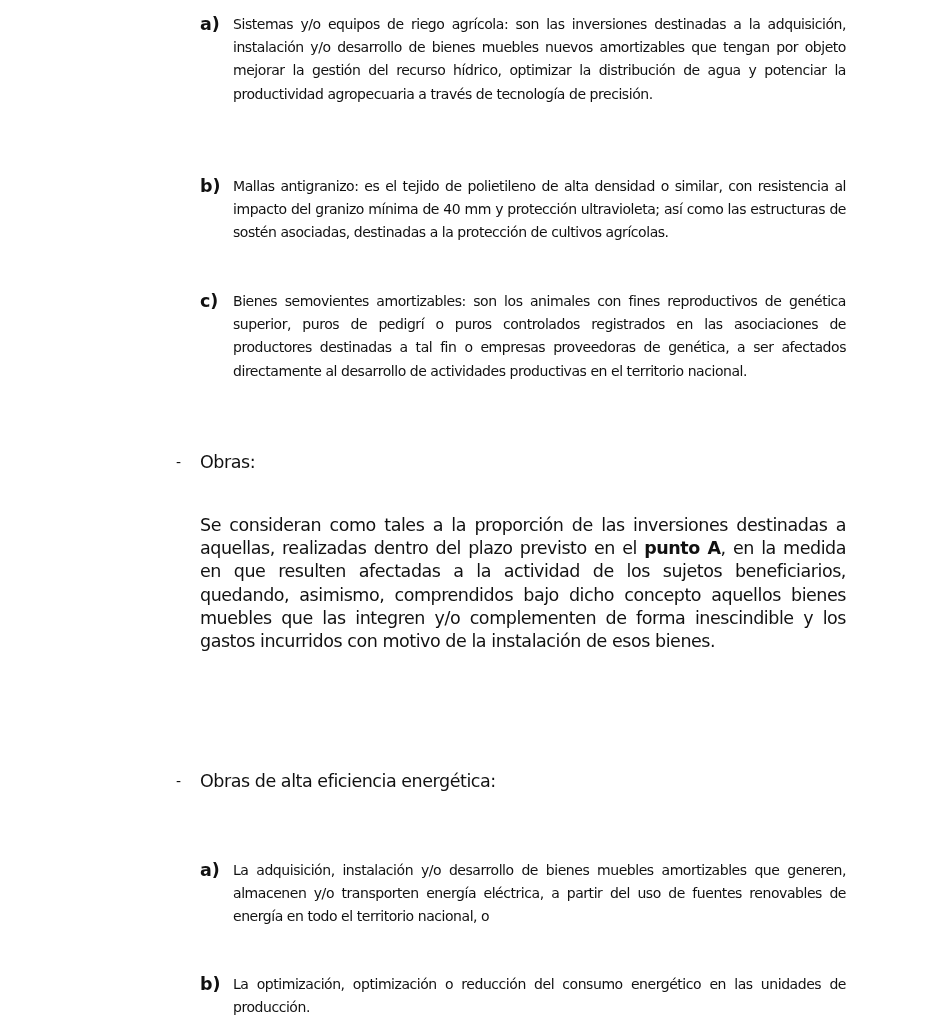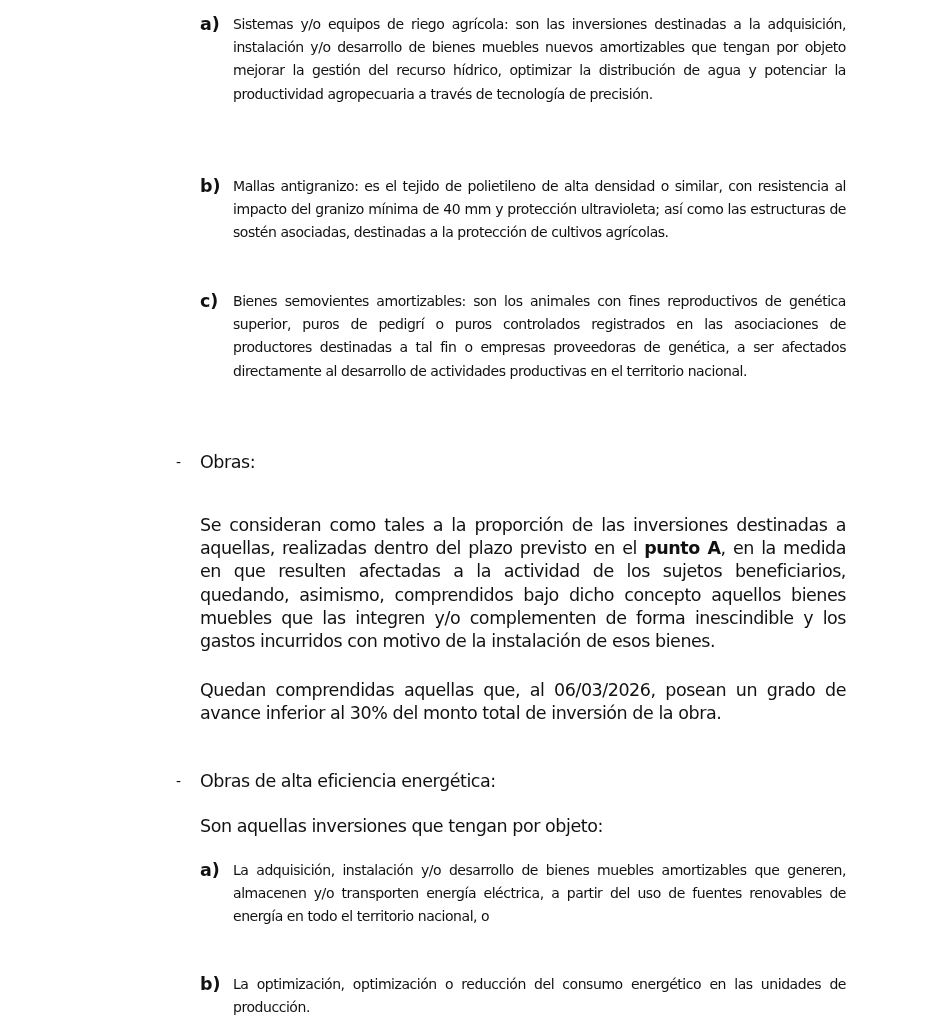--- a/index.html
+++ b/index.html
@@ -40,32 +40,26 @@
   <div class="bullet" style="top:451px;">
     <span class="dash">-</span>
     <div class="head">Obras:</div>
   </div>
 
   <div class="para" style="top:494px;margin-top:20px;">
     <span>Se consideran como tales a la proporción de las inversiones destinadas a aquellas, realizadas dentro del plazo previsto en el</span>
     <b>punto A</b><span>, en la medida en que resulten afectadas a la actividad de los sujetos beneficiarios, quedando, asimismo, comprendidos bajo dicho concepto aquellos bienes muebles que las integren y/o complementen de forma inescindible y los gastos incurridos con motivo de la instalación de esos bienes.</span>
   </div>
 
-  <div class="para" style="top:679px;">
-    <span>Quedan comprendidas aquellas que, al 06/03/2026, posean un grado de avance inferior al 30% del monto total de inversión de la obra.</span>
-  </div>
 
   <div class="bullet" style="top:770px;">
     <span class="dash">-</span>
     <div class="head">Obras de alta eficiencia energética:</div>
   </div>
 
-  <div class="para" style="top:815px;">
-    <span>Son aquellas inversiones que tengan por objeto:</span>
-  </div>
 
   <div class="item" style="top:859px;">
     <span class="lbl">a)</span>
     <div class="txt">La adquisición, instalación y/o desarrollo de bienes muebles amortizables que generen, almacenen y/o transporten energía eléctrica, a partir del uso de fuentes renovables de energía en todo el territorio nacional, o</div>
   </div>
 
   <div class="item" style="top:973px;">
     <span class="lbl">b)</span>
     <div class="txt">La optimización, optimización o reducción del consumo energético en las unidades de producción.</div>
   </div>

